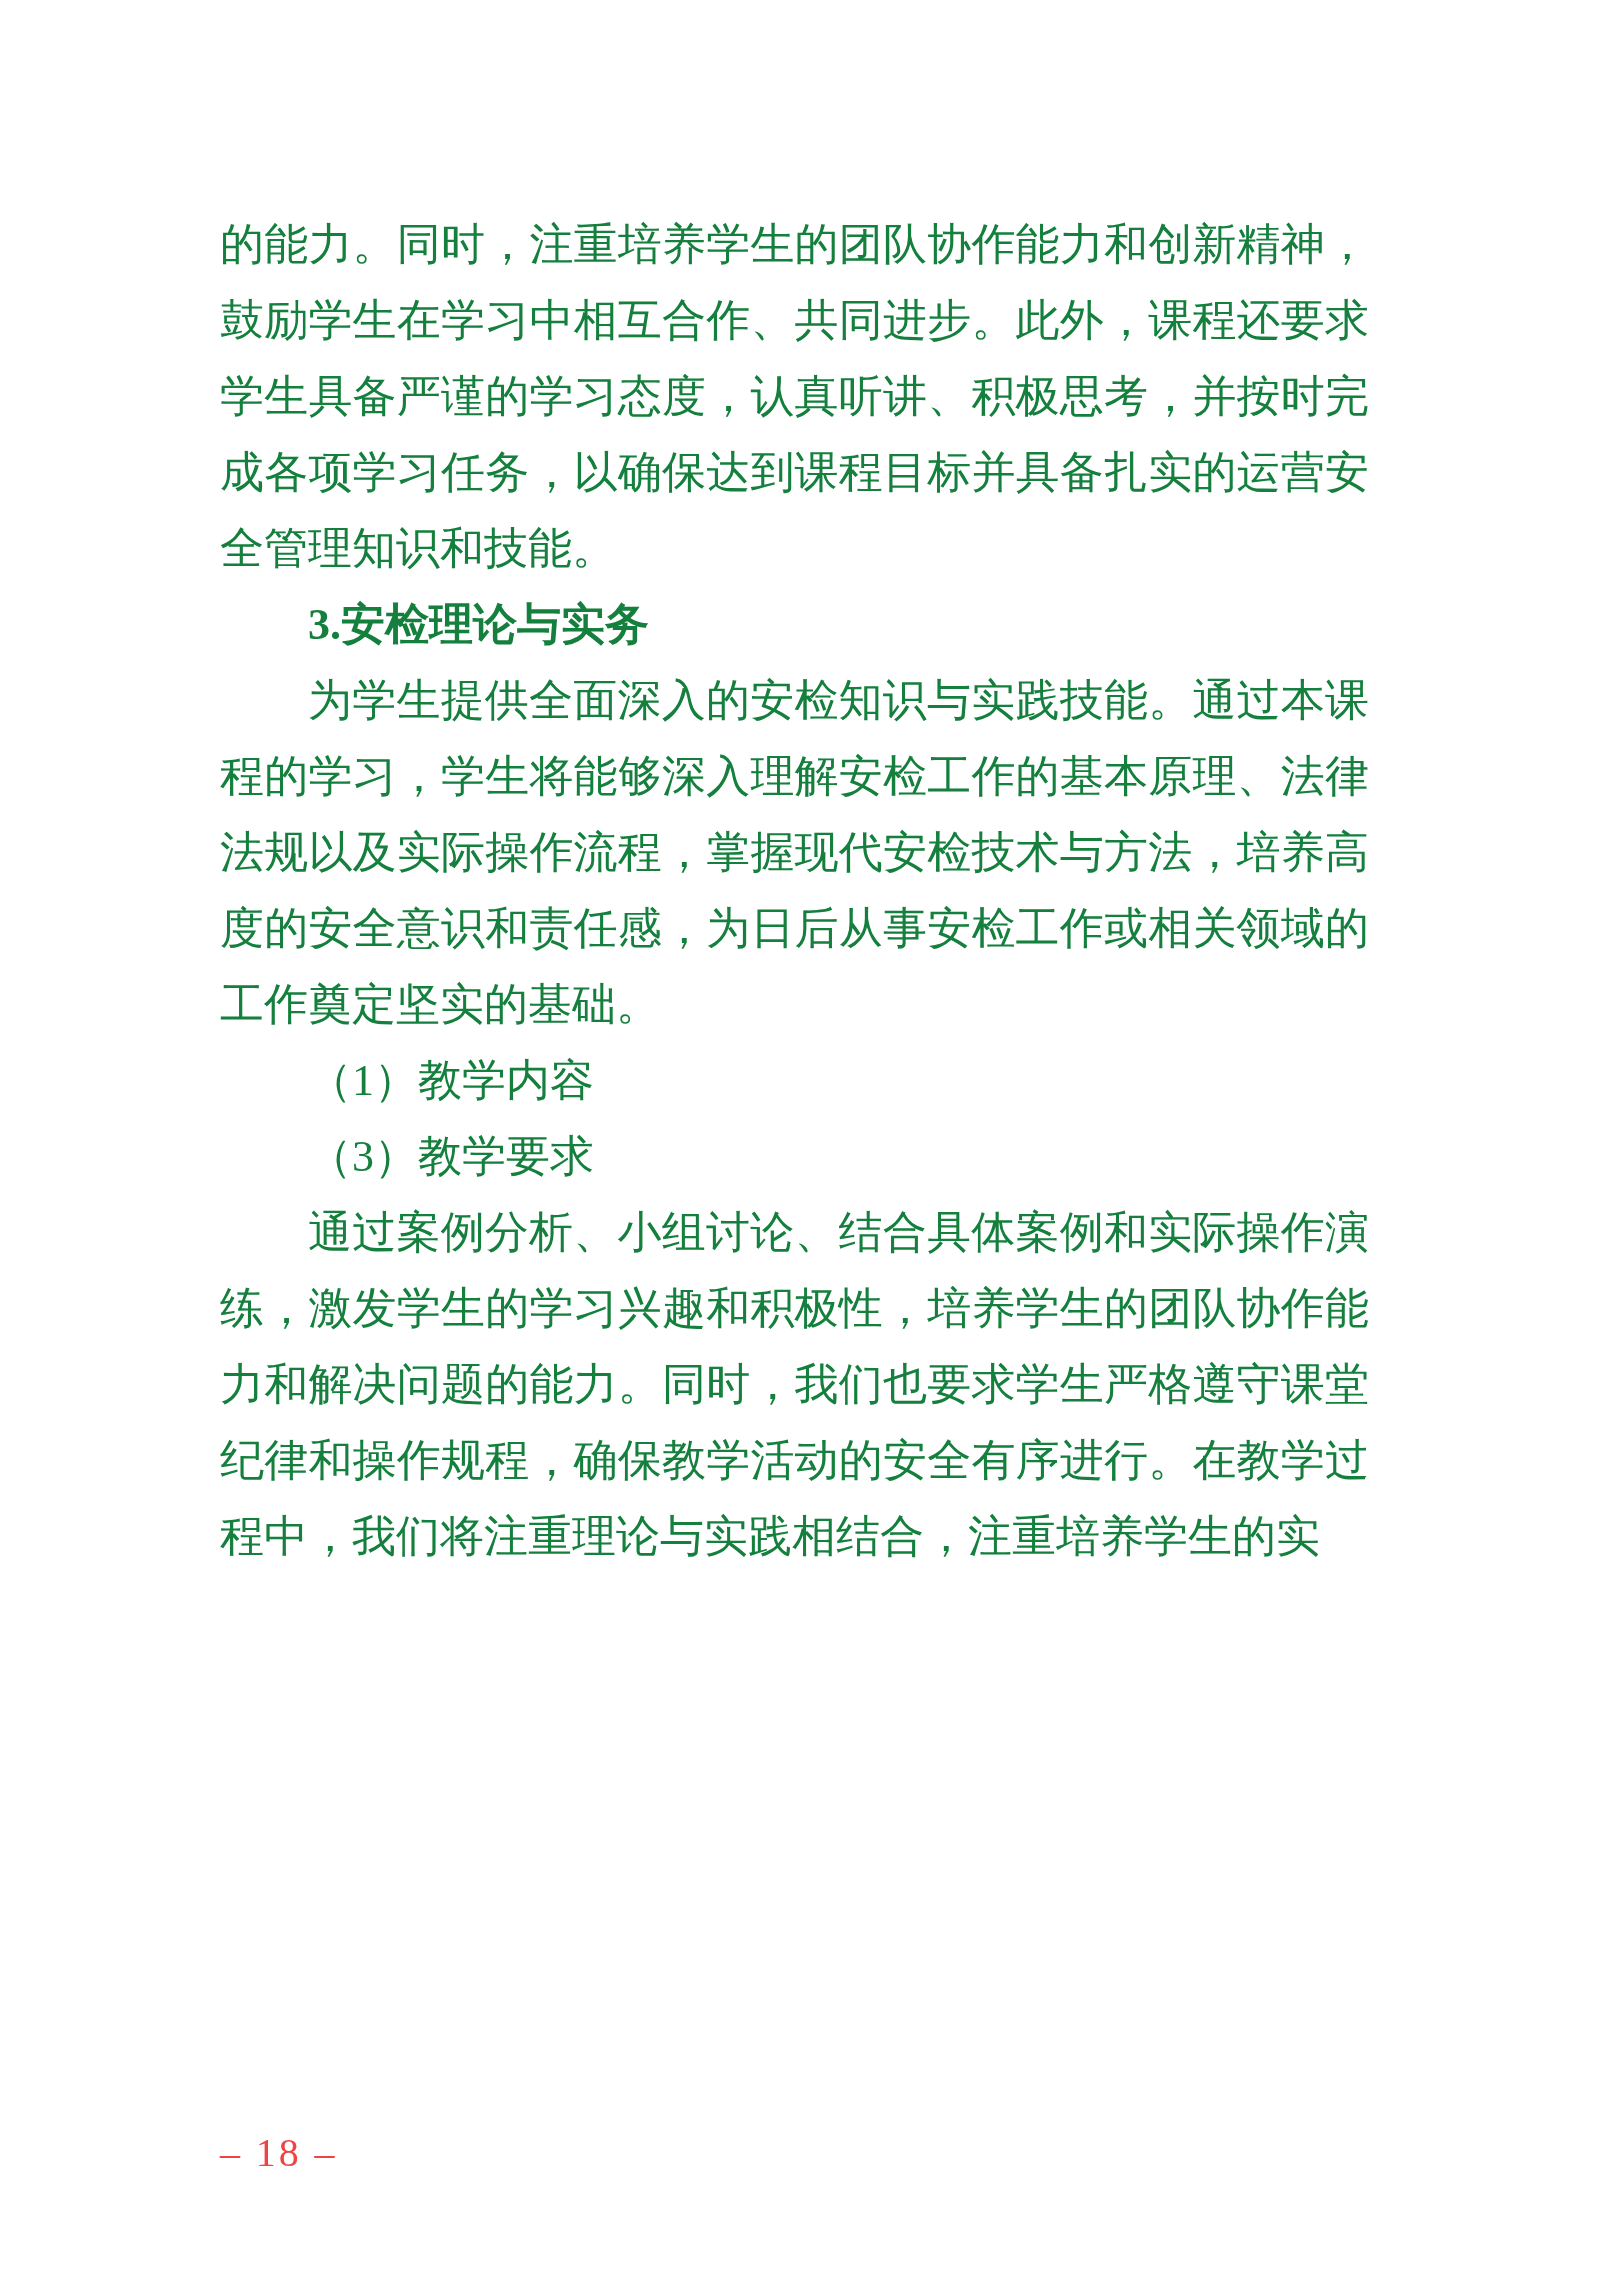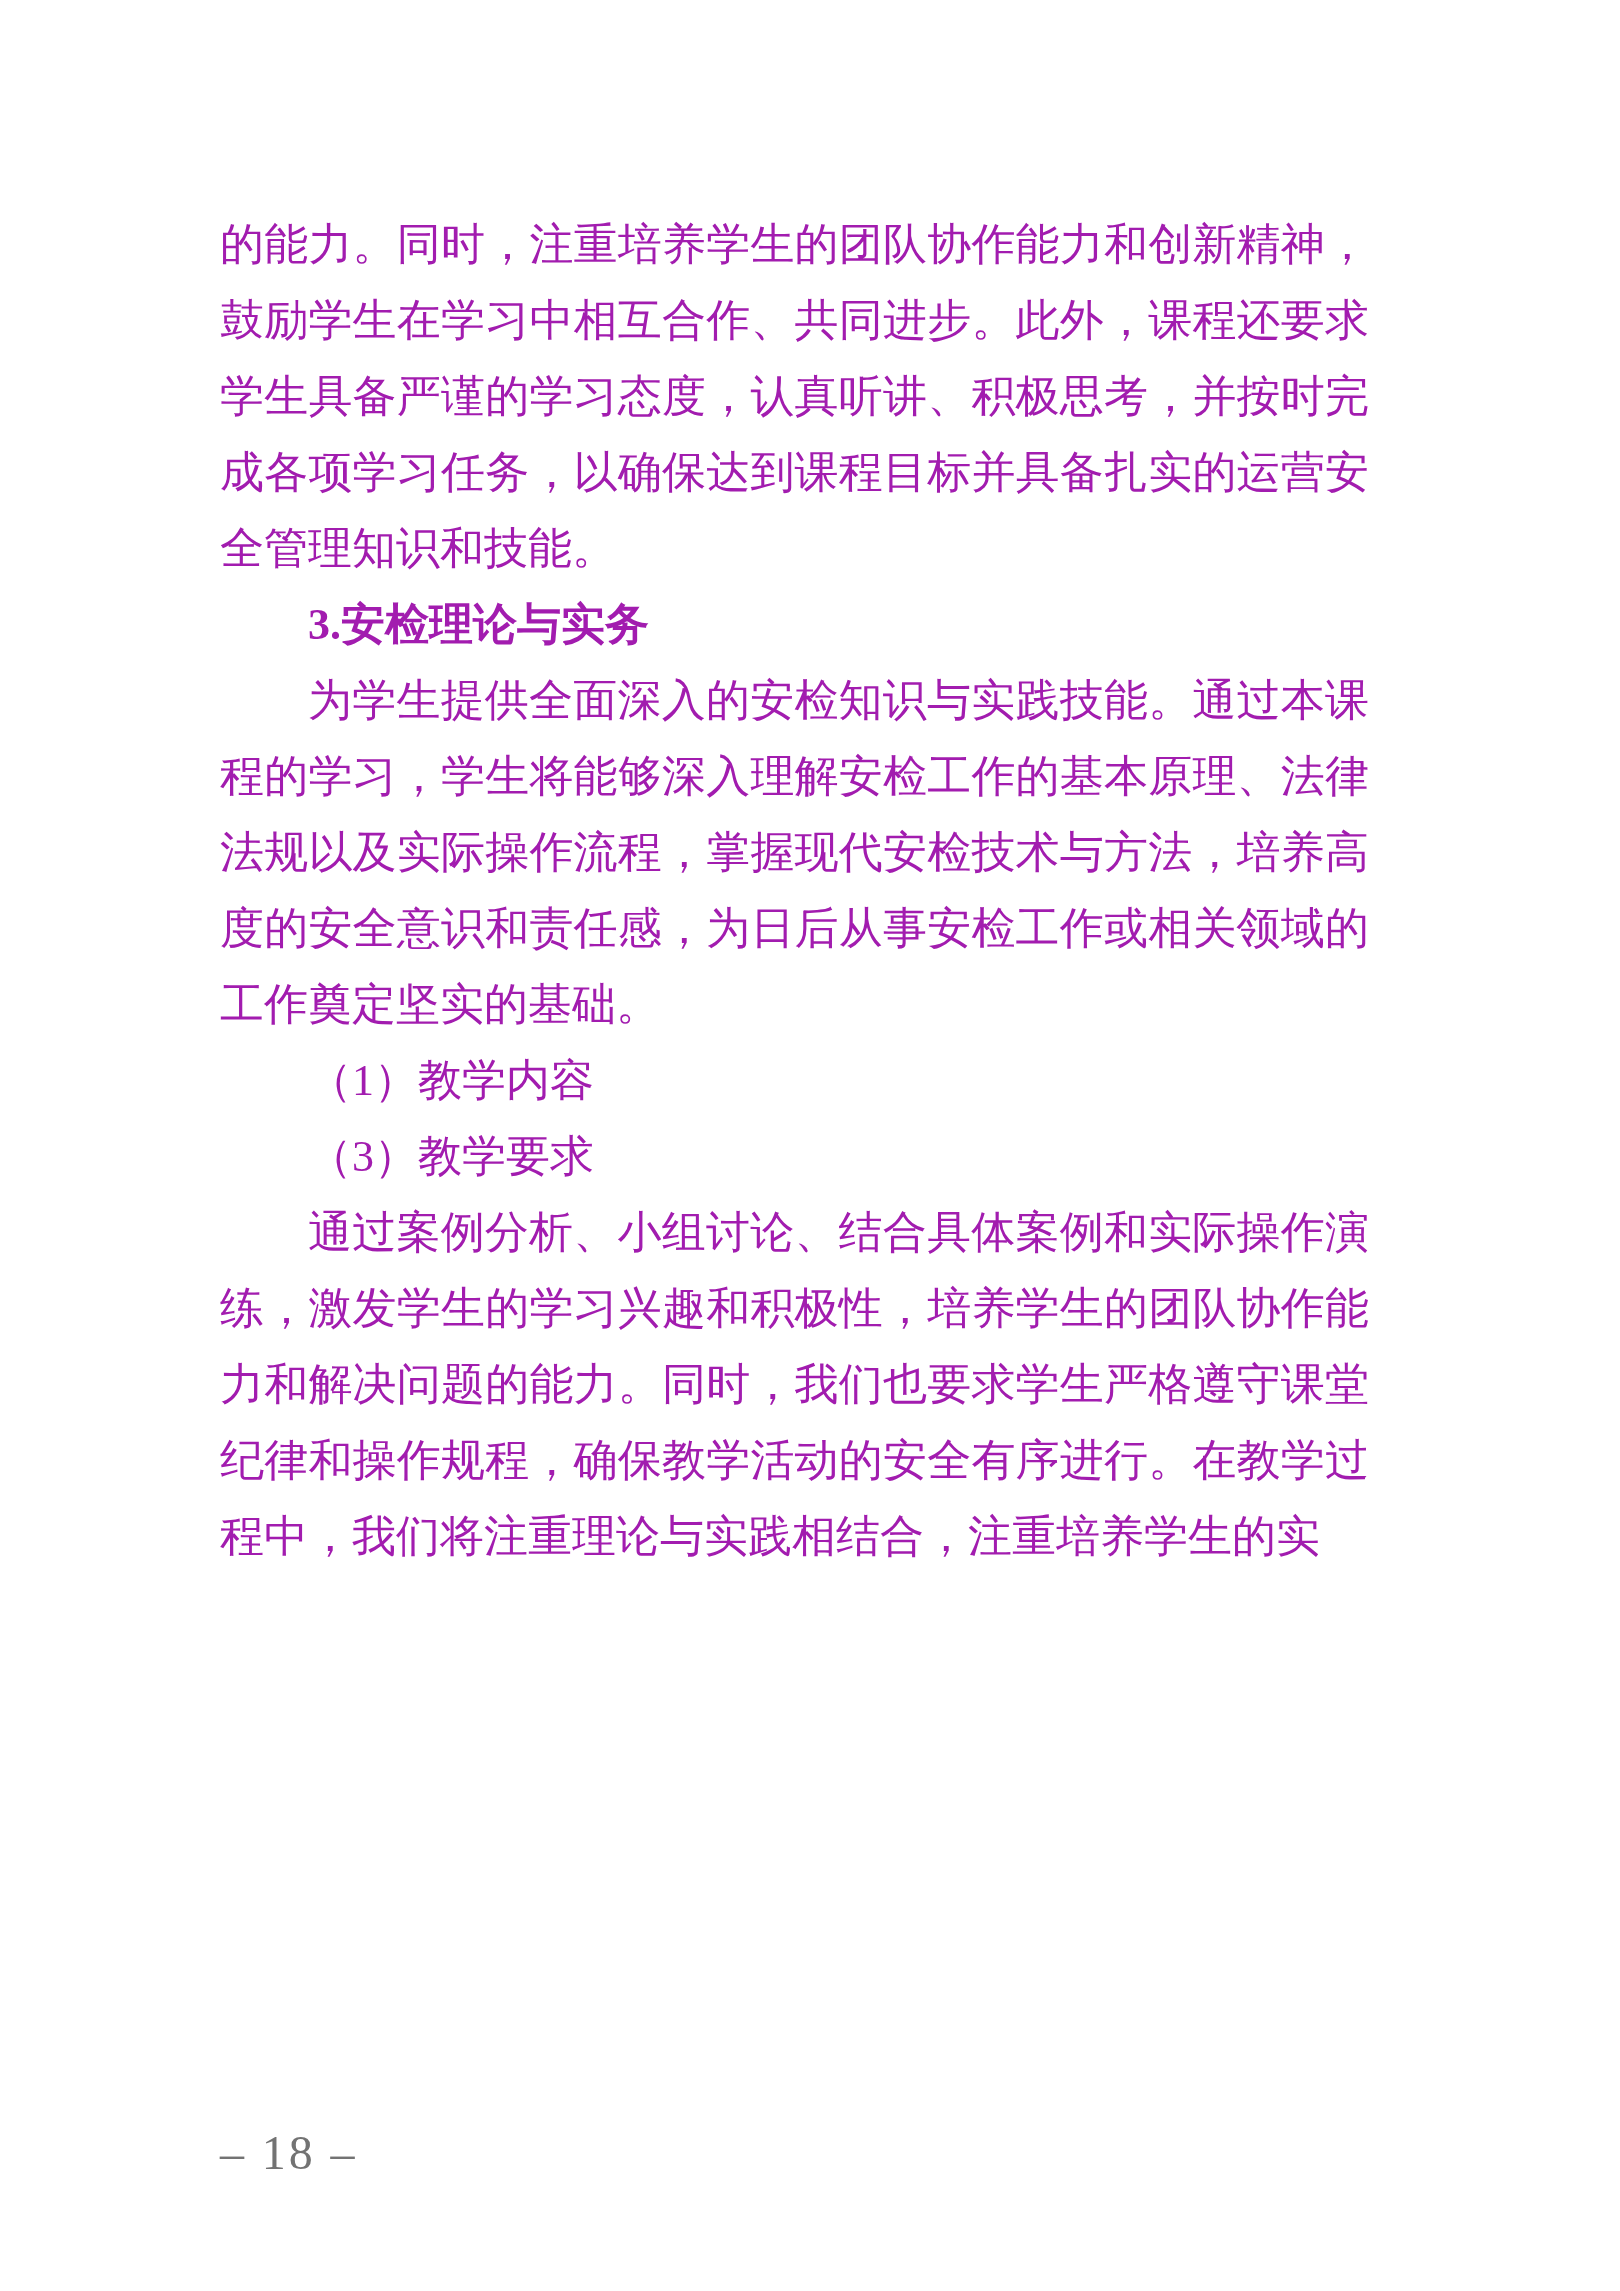--- a/index.html
+++ b/index.html
@@ -23,43 +23,43 @@
     width: 1149px;
   }
   .content p {
     margin: 0;
     padding: 0;
     font-size: 44px;
     line-height: 76px;
     text-align: justify;
     text-justify: inter-ideograph;
     word-break: break-all;
-    color: #a21caf;
+    color: #15803d;
   }
   .par-indent {
     text-indent: 88px;
     font-family: Liberation Serif, serif;
   }
   .par-heading {
     font-weight: 700;
     text-indent: 88px;
     text-align: left;
   }
   .par-sub {
     text-indent: 88px;
     text-align: left;
   }
   .footer {
     position: absolute;
     left: 220px;
     top: 2129px;
-    font-size: 48px;
+    font-size: 40px;
     line-height: 47px;
     letter-spacing: 2.9px;
-    color: #737373;
+    color: #ef4444;
     font-family: "Liberation Serif", "DejaVu Serif", serif;
   }
 </style>
 </head>
 <body>
 
 <div class="page">
   <div class="content">
     <p class="par-plain">的能力。同时，注重培养学生的团队协作能力和创新精神，鼓励学生在学习中相互合作、共同进步。此外，课程还要求学生具备严谨的学习态度，认真听讲、积极思考，并按时完成各项学习任务，以确保达到课程目标并具备扎实的运营安全管理知识和技能。</p>
     <p class="par-heading">3.安检理论与实务</p>

